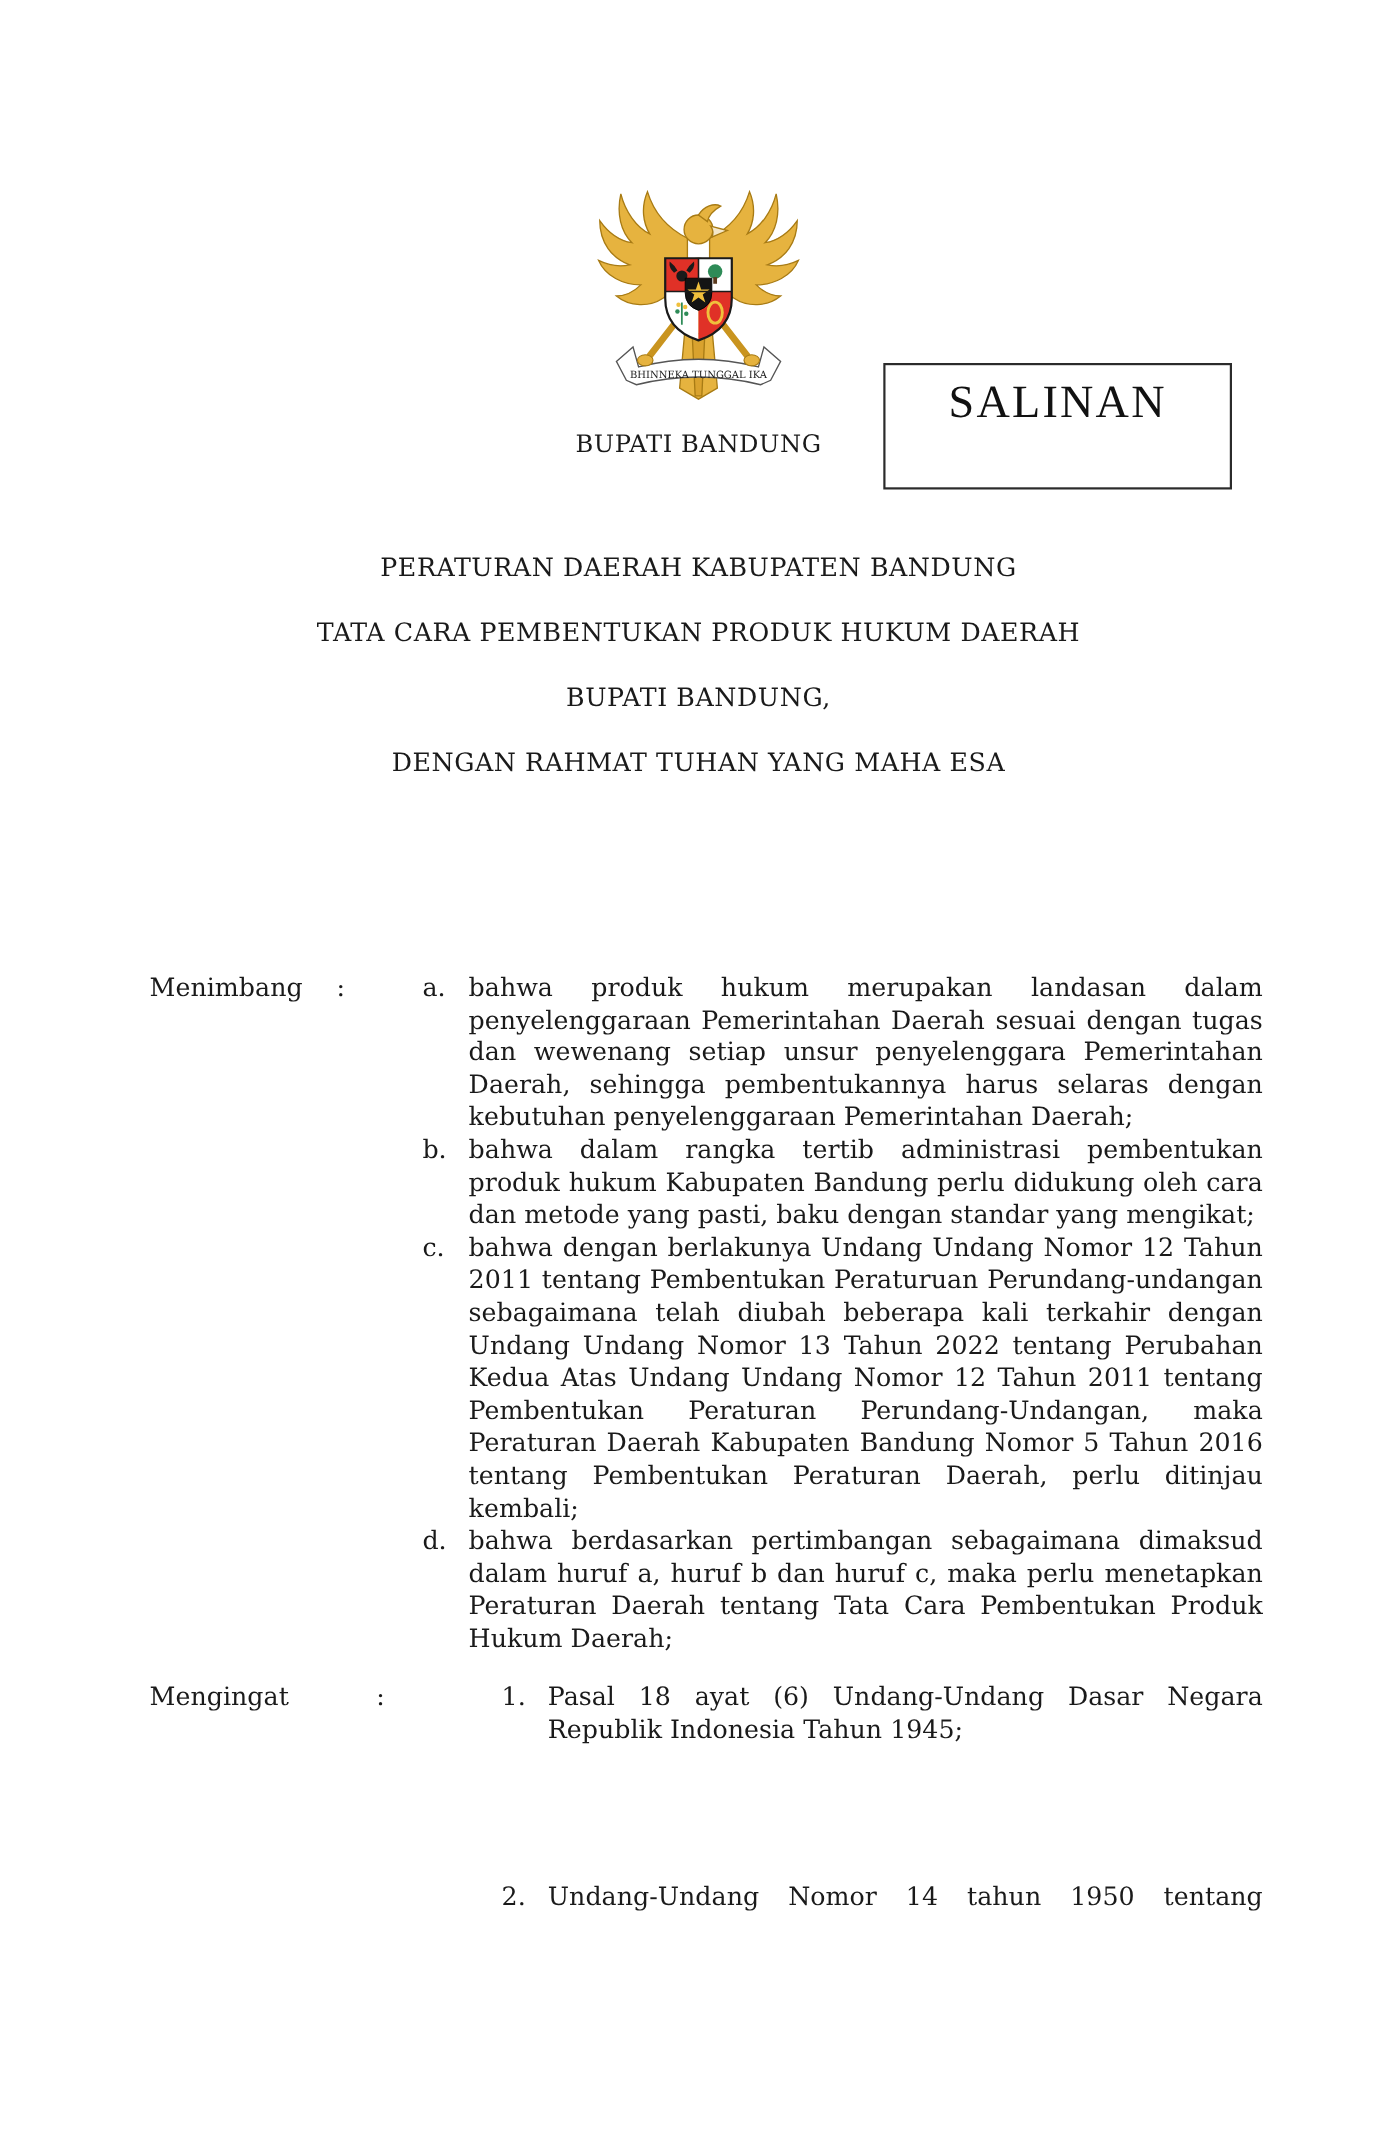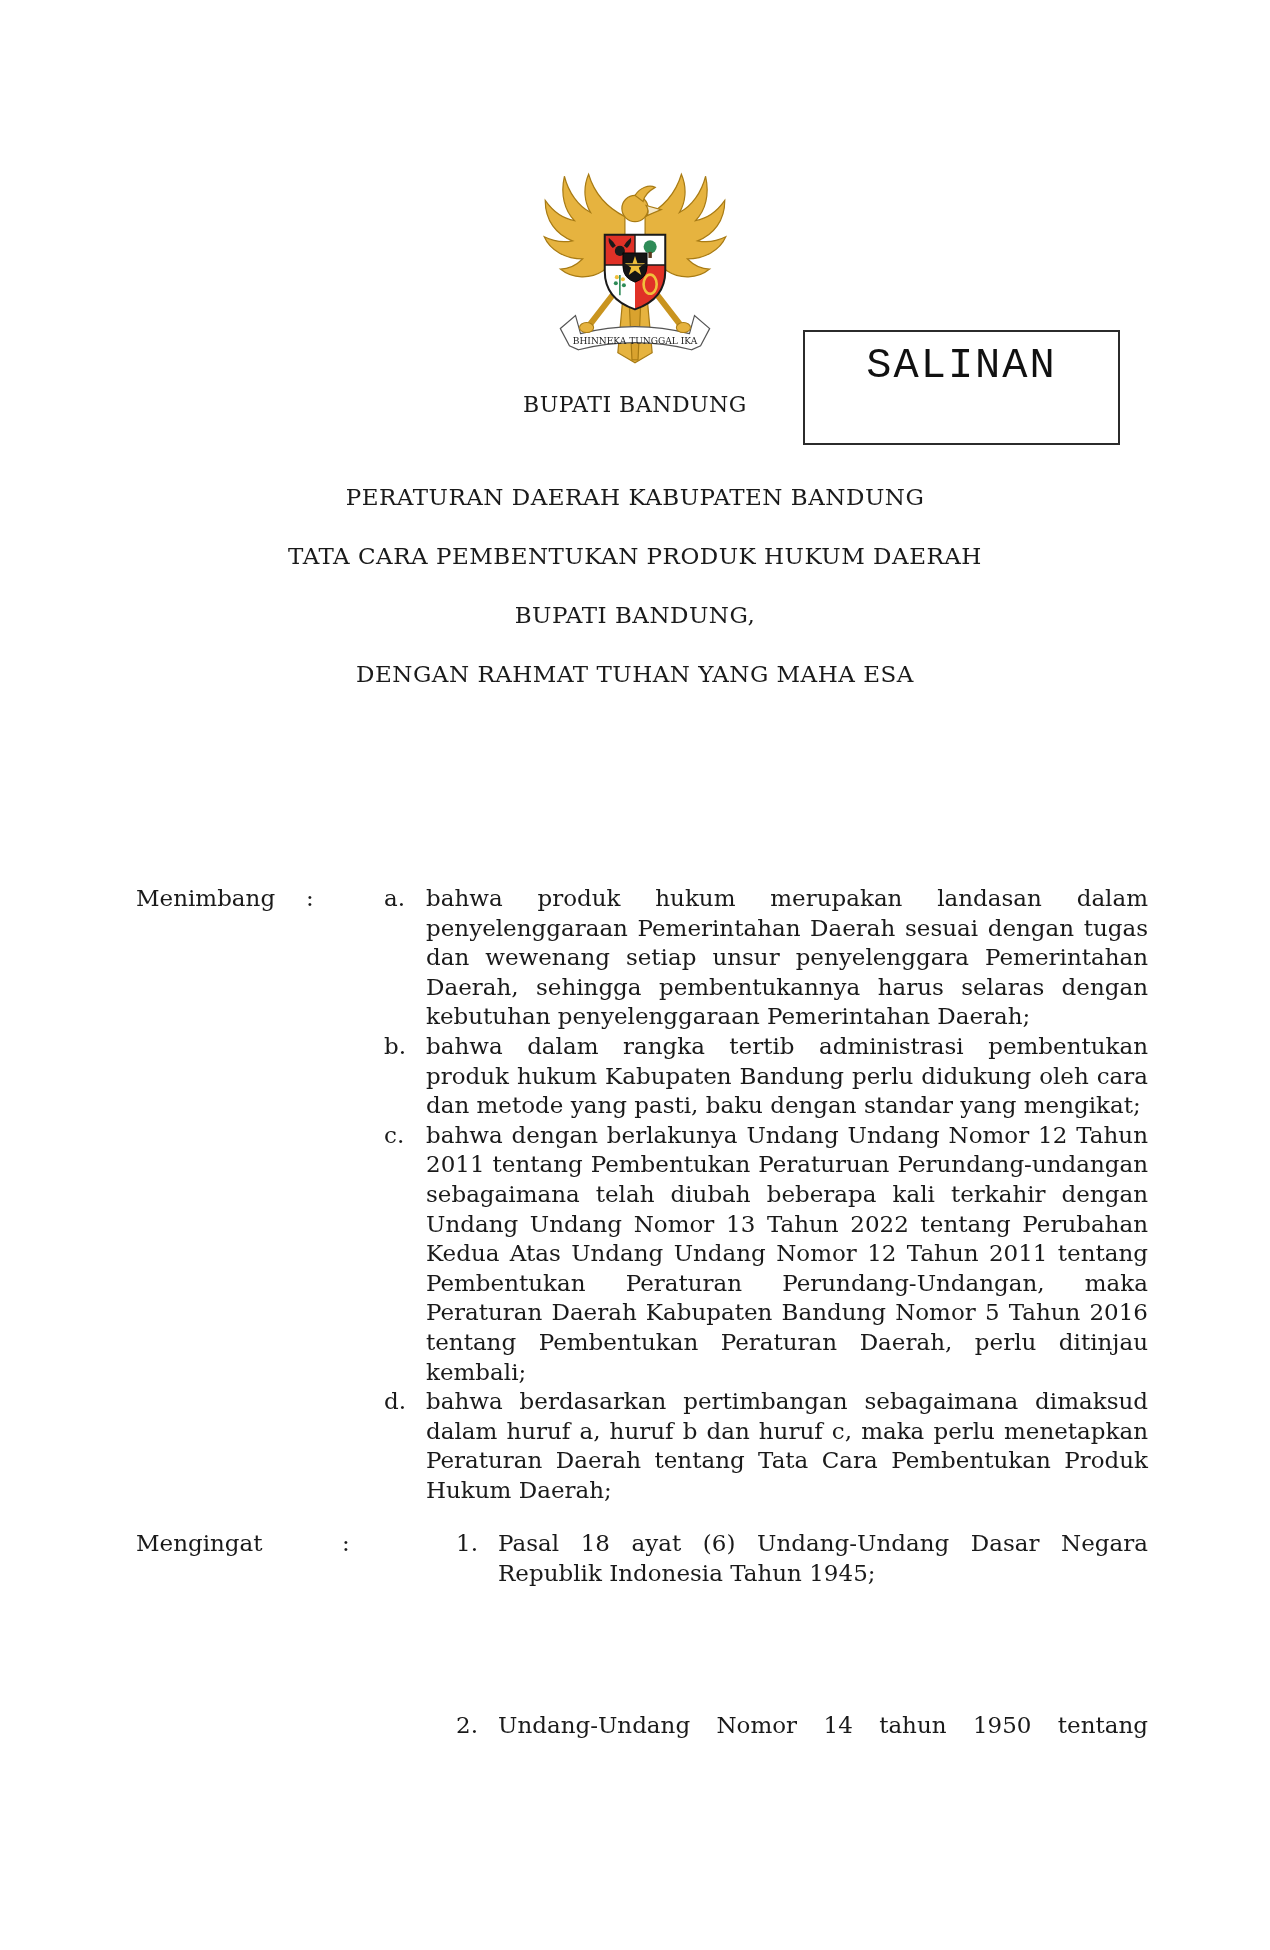--- a/index.html
+++ b/index.html
@@ -32,21 +32,21 @@
     top: 330px;
     width: 317px;
     height: 115px;
     border: 2px solid #2b2b2b;
     text-align: center;
     background: #ffffff;
   }
   .salinan-box .stamp-text {
     display: inline-block;
     margin-top: 10px;
-    font-family: Liberation Mono, monospace;
+    font-family: Liberation Serif, serif;
     font-size: 42px;
     letter-spacing: 2px;
     color: #111;
   }
 
   
   .letterhead {
     position: absolute;
     left: 0;
     top: 390px;
@@ -54,21 +54,21 @@
     text-align: center;
     font-size: 22px;
     line-height: 29px;
     letter-spacing: 0.5px;
   }
 
   
   .doc-title {
     position: absolute;
     left: 0;
-    top: 483px;
+    top: 503px;
     width: 1270px;
     text-align: center;
   }
   .doc-title .title-line {
     font-size: 23px;
     line-height: 28px;
     letter-spacing: 0.5px;
     margin-bottom: 31px;
     white-space: pre-wrap;
   }

